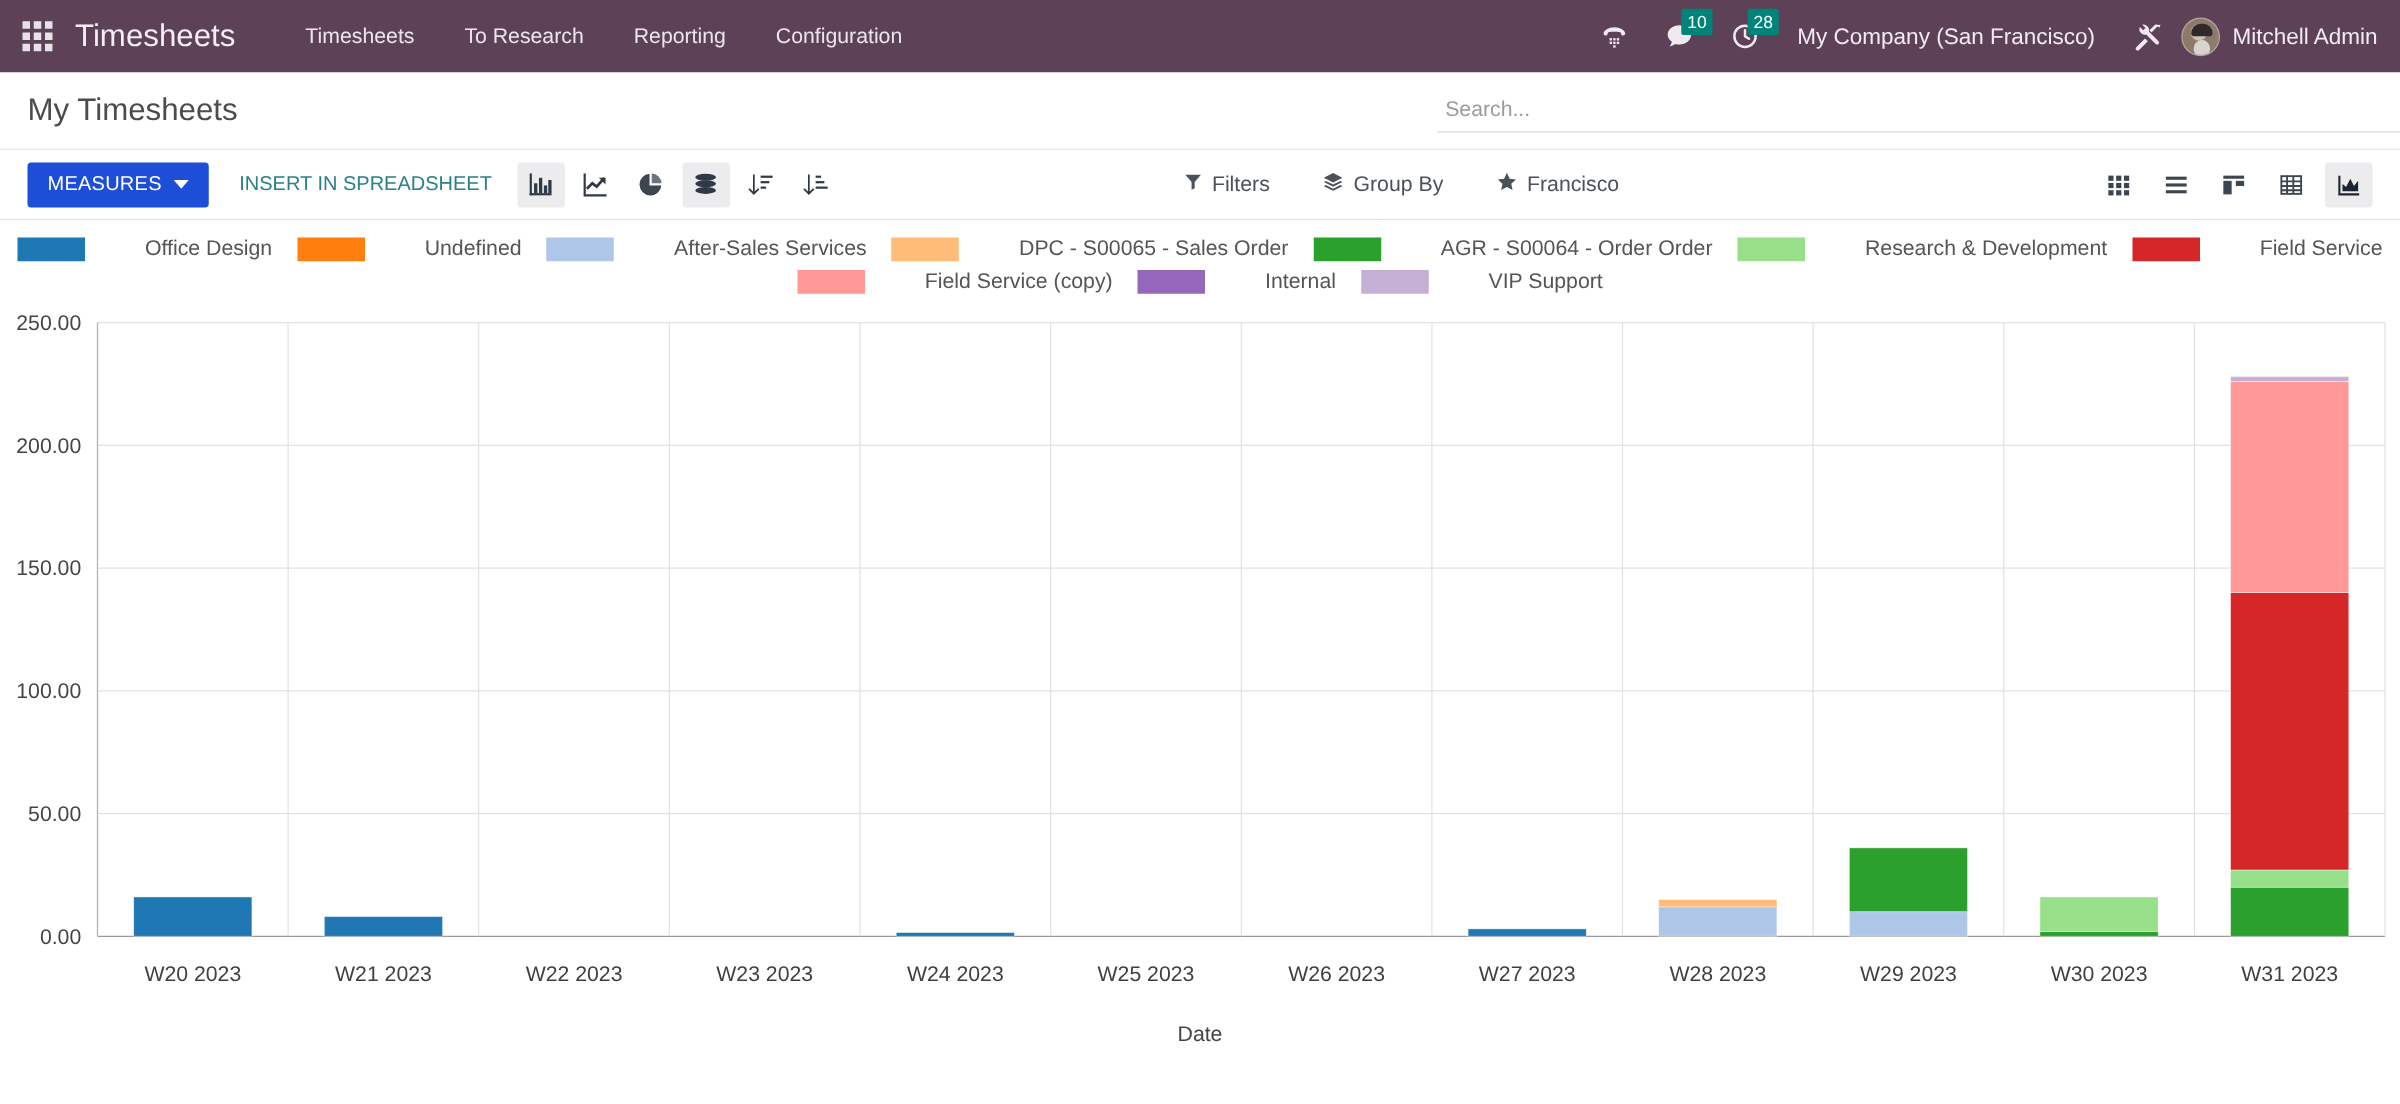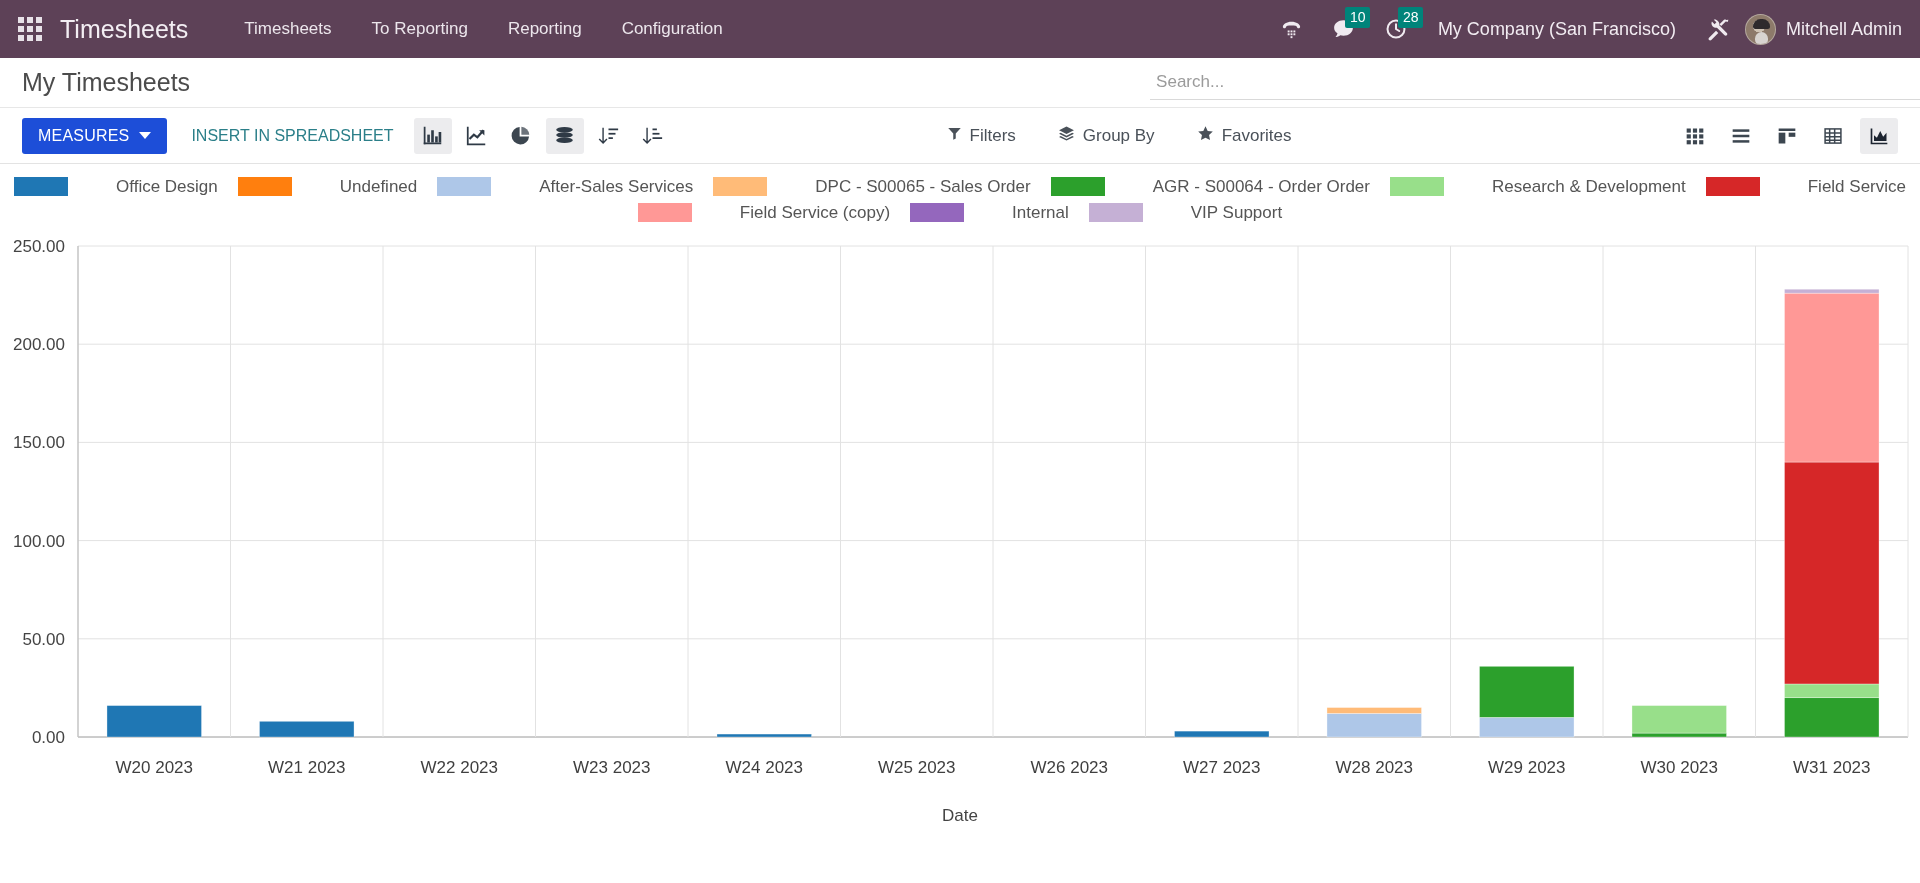--- a/index.html
+++ b/index.html
@@ -97,21 +97,21 @@
     content: "";
     position: absolute; left: 9px; top: 17px;
     width: 13px; height: 13px;
     background: #d8d4d0;
     border-radius: 50% 50% 40% 40%;
   }
   .user-name { font-size: 18px; color: #f2ecf2; white-space: nowrap; cursor: pointer; }
 
   
   .cp-top {
-    height: 50px;
+    height: 62px;
     display: flex;
     align-items: center;
     padding: 0 0 0 22px;
     background: #fff;
     border-bottom: 1px solid #e7e7e7;
   }
   .page-title {
     font-size: 25px;
     color: #4c4c4c;
     font-weight: 400;
@@ -224,21 +224,21 @@
   }
   .legend-row {
     display: flex;
     justify-content: center;
     align-items: center;
     flex-wrap: nowrap;
     gap: 0;
   }
   .legend-item {
     display: flex;
-    align-items: flex-start;
+    align-items: flex-end;
     margin: 3px 10px;
     cursor: pointer;
     white-space: nowrap;
     gap: 39px;
   }
   .legend-swatch {
     width: 54px; height: 19px;
     margin-right: 9px;
     display: block;
   }
@@ -269,21 +269,21 @@
       <i></i>
       <i></i>
       <i></i>
       <i></i>
       <i></i>
       <i></i>
   </div>
   <div class="brand">Timesheets</div>
   <div class="nav-menu">
     <div class="nav-item">Timesheets</div>
-    <div class="nav-item">To Reporting</div>
+    <div class="nav-item">To Research</div>
     <div class="nav-item">Reporting</div>
     <div class="nav-item">Configuration</div>
   </div>
 
   <div class="nav-right">
     <div class="sysicon">
       <svg width="23" height="23" viewBox="0 0 24 24" fill="#f0eaf0">
         <path d="M12 4C7 4 3 6.6 3 9.2c0 1 .7 1.6 1.6 1.6.9 0 1.5-.5 1.7-1.3.2-.9.6-1.3 1.4-1.5.7-.2 2.1-.3 4.3-.3s3.6.1 4.3.3c.8.2 1.2.6 1.4 1.5.2.8.8 1.3 1.7 1.3.9 0 1.6-.6 1.6-1.6C21 6.6 17 4 12 4z"></path>
         <rect x="8" y="13" width="2" height="2"></rect>
           <rect x="11" y="13" width="2" height="2"></rect>
@@ -402,21 +402,21 @@
         </svg>
       </span>
       <span>Group By</span>
     </div>
     <div class="filter-item">
       <span>
         <svg width="17" height="17" viewBox="0 0 24 24" fill="#4a5159">
             <path d="M12 1.8l3.1 6.6 7.2.9-5.3 4.9 1.4 7.1L12 17.9 5.6 21.3 7 14.2 1.7 9.3l7.2-.9L12 1.8z"></path>
           </svg>
       </span>
-      <span>Favorites</span>
+      <span>Francisco</span>
     </div>
   </div>
 
   <div class="view-switch">
     <button class="iconbtn">
       <svg width="20" height="20" viewBox="0 0 24 24" fill="#3c4650">
         <rect x="2" y="3" width="5" height="5"></rect>
           <rect x="9.5" y="3" width="5" height="5"></rect>
           <rect x="17" y="3" width="5" height="5"></rect>
         <rect x="2" y="10" width="5" height="5"></rect>

